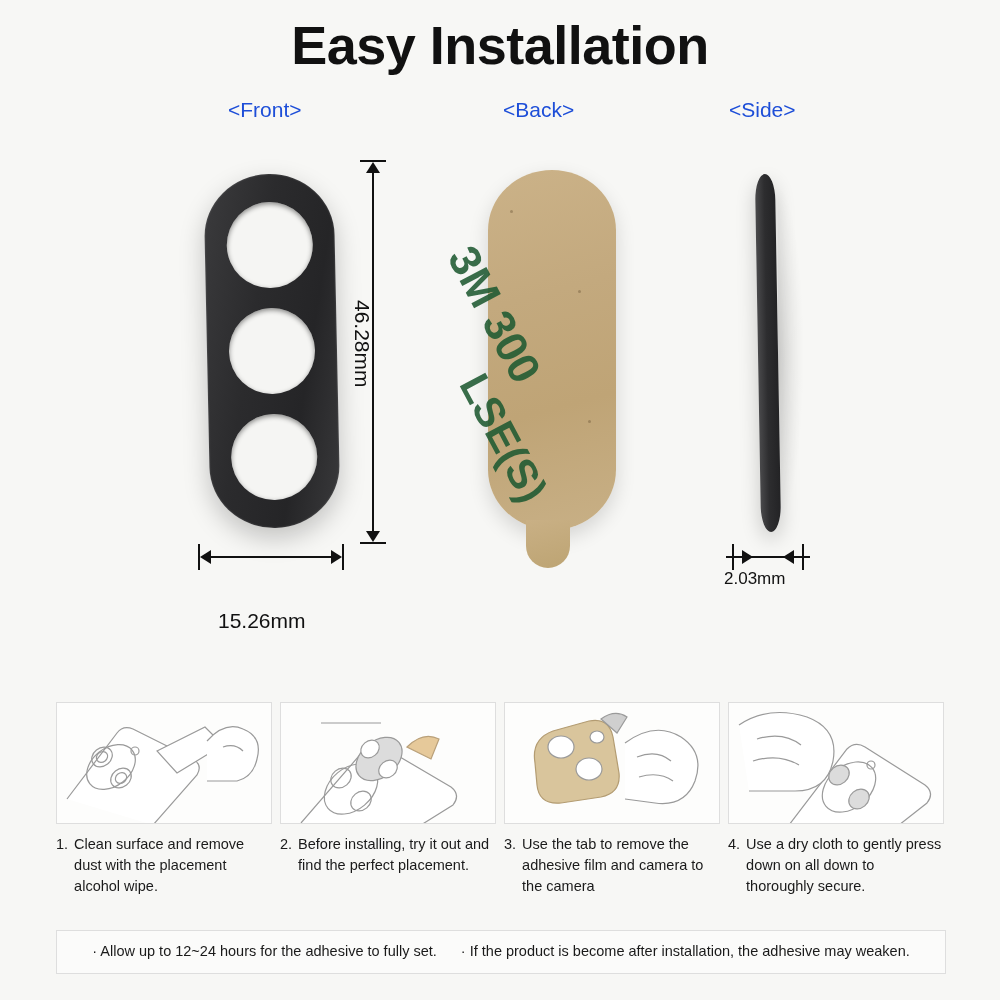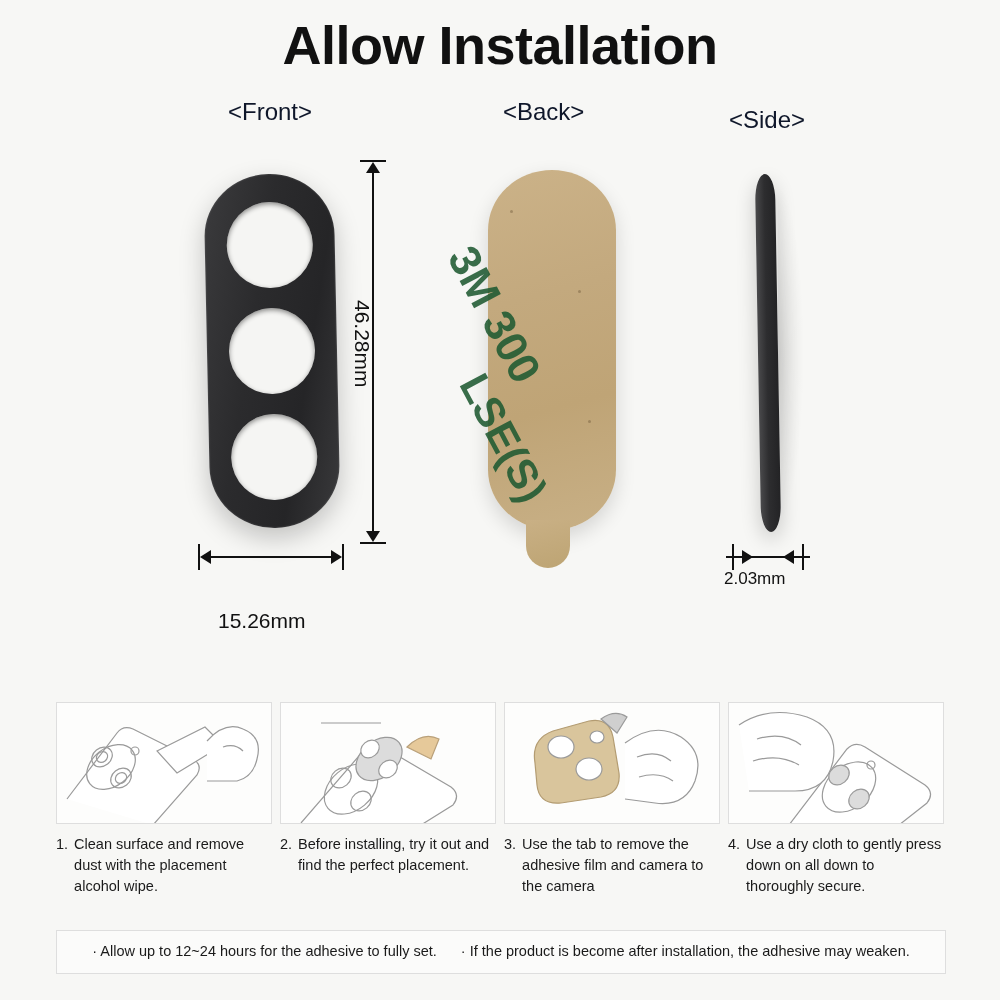--- a/index.html
+++ b/index.html
@@ -27,28 +27,28 @@
   }
 
   
   .view-labels {
     position: relative;
     height: 34px;
     margin-top: 22px;
   }
   .view-label {
     position: absolute;
-    font-size: 24px;
-    color: #0f172a;
+    font-size: 21px;
+    color: #1d4ed8;
     white-space: nowrap;
     text-align: center;
   }
   .view-label.front { left: 228px; top: 0; }
   .view-label.back  { left: 503px; top: 0; }
-  .view-label.side  { left: 729px; top: 8px; }
+  .view-label.side  { left: 729px; top: 0; }
 
   
   .diagram {
     position: relative;
     height: 500px;
   }
 
   
   .front-part {
     position: absolute;
@@ -299,21 +299,21 @@
     text-align: center;
     font-size: 14.5px;
     line-height: 1.55;
     color: #1a1a1a;
   }
   .notes .row1 span { margin: 6px 10px; }
 </style>
 </head>
 <body>
 
-<div class="title">Allow Installation</div>
+<div class="title">Easy Installation</div>
 
 <div class="view-labels">
   <div class="view-label front">&lt;Front&gt;</div>
   <div class="view-label back">&lt;Back&gt;</div>
   <div class="view-label side">&lt;Side&gt;</div>
 </div>
 
 <div class="diagram">
 
   <div class="front-part">

